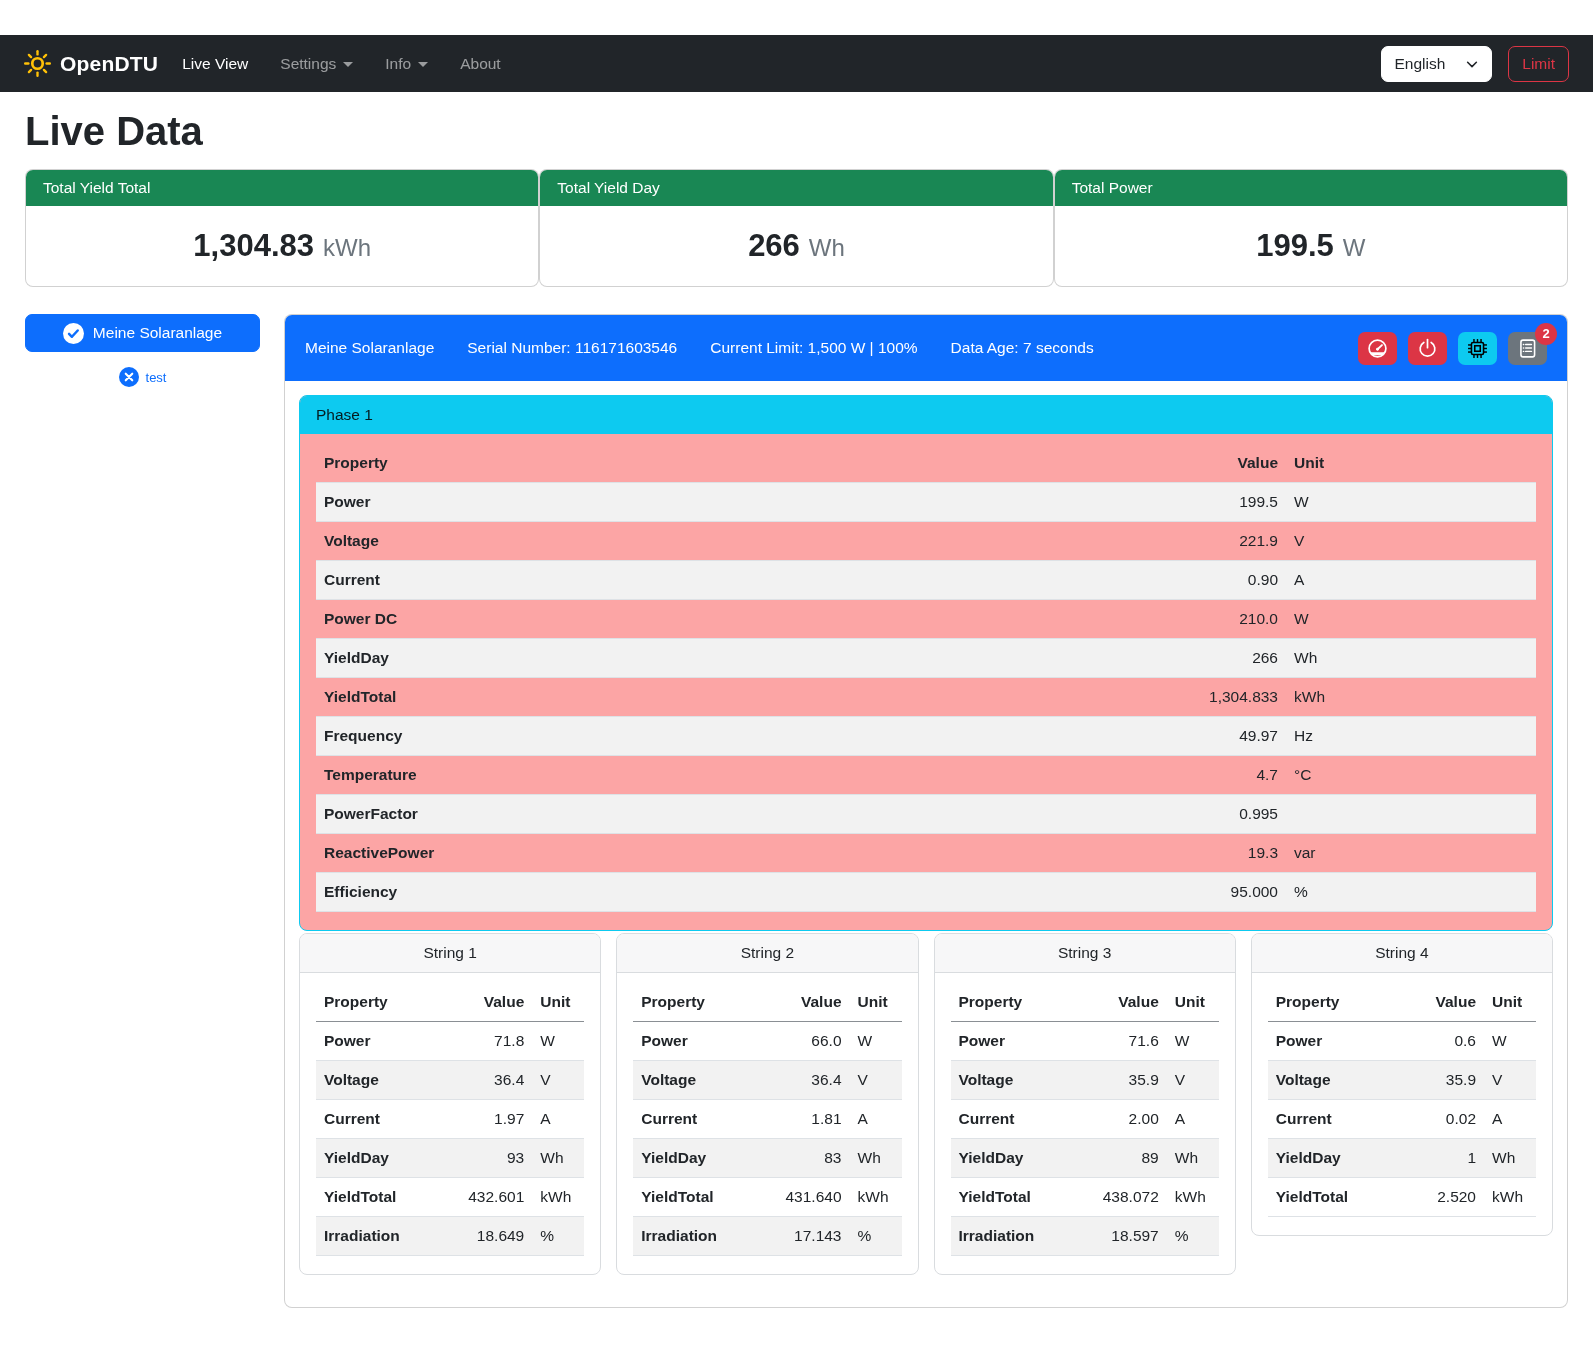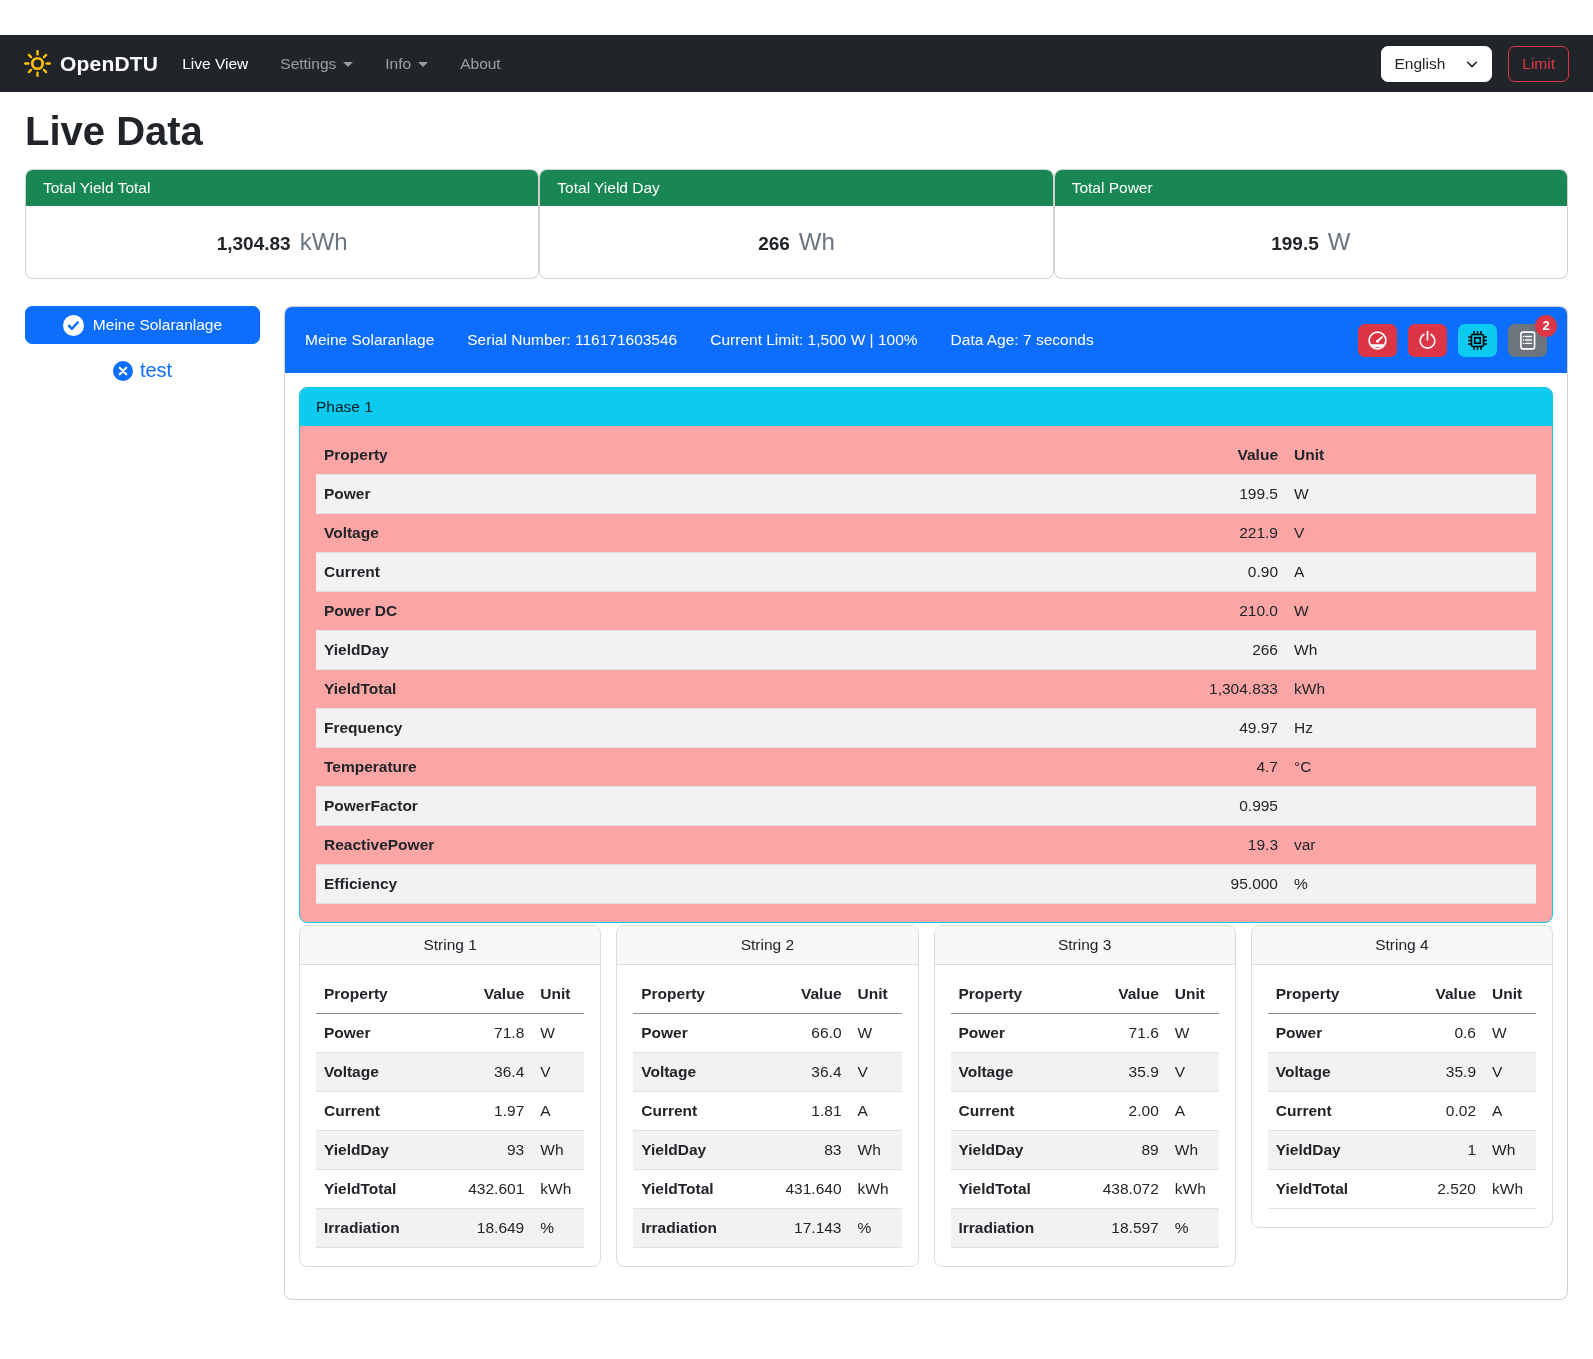--- a/index.html
+++ b/index.html
@@ -45,33 +45,33 @@
   
   .container{padding:0 25px;}
   h1.page-title{font-size:40px;font-weight:600;margin:17px 0 15px;}
   
   .summary-row{display:flex;margin-bottom:27px;}
   .summary-card{flex:1;border:1px solid rgba(0,0,0,.18);border-radius:8px;background:#fff;overflow:hidden;}
   .summary-card-header{
     background:var(--success);color:#fff;font-size:15.5px;padding:9px 17px;
   }
   .summary-card-body{padding:22px 17px;text-align:center;}
-  .summary-value{font-size:19px;font-weight:700;color:var(--body-text);}
+  .summary-value{font-size:31px;font-weight:700;color:var(--body-text);}
   .summary-unit{font-size:24px;color:var(--muted);margin-left:9px;font-weight:400;}
   
   .content-row{display:flex;gap:24px;align-items:flex-start;padding-bottom:12px;}
   .sidebar{width:235px;flex:none;}
   .inv-select-btn{
     width:100%;background:var(--primary);border:1px solid var(--primary);color:#fff;
     border-radius:7px;height:38px;display:flex;align-items:center;justify-content:center;
     gap:9px;font-size:15.5px;cursor:pointer;font-family:inherit;
   }
   .inv-other{
     margin-top:15px;display:flex;align-items:center;justify-content:center;gap:7px;
-    color:var(--primary);font-size:20px;text-decoration:none;cursor:pointer;
+    color:var(--primary);font-size:13px;text-decoration:none;cursor:pointer;
   }
   
   .inverter-card{flex:1;border:1px solid rgba(0,0,0,.18);border-radius:8px;background:#fff;}
   .inverter-header{
     background:var(--primary);color:#fff;border-radius:7px 7px 0 0;
     padding:0 20px;height:66px;display:flex;align-items:center;font-size:15.5px;
   }
   .inverter-header .meta{margin-right:33px;white-space:nowrap;}
   .header-spacer{flex:1;}
   .actions{display:flex;gap:11px;align-items:center;}

